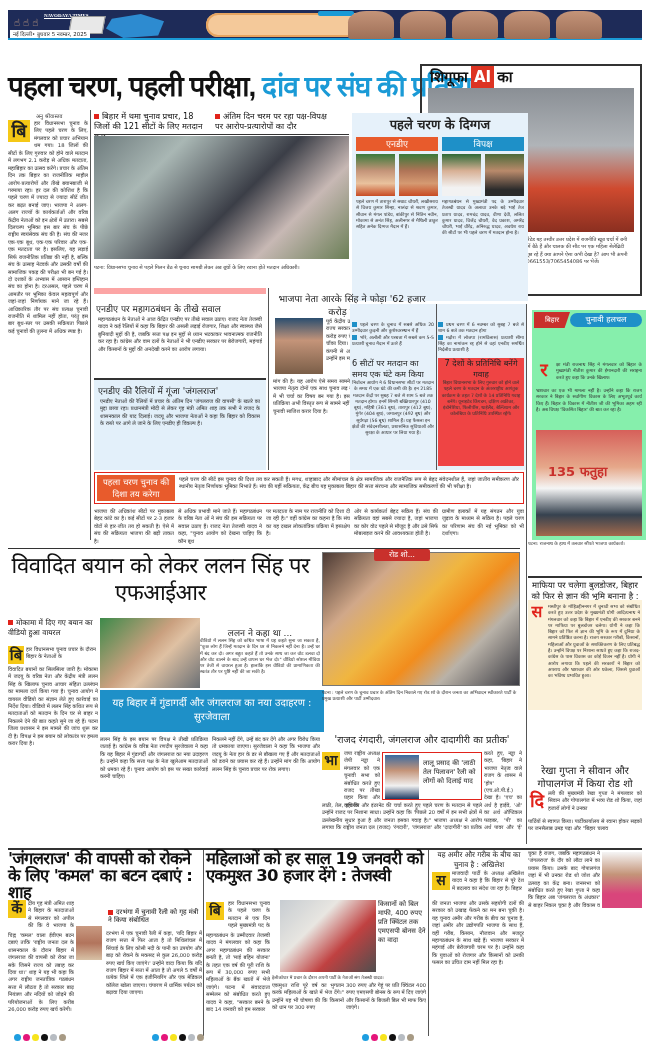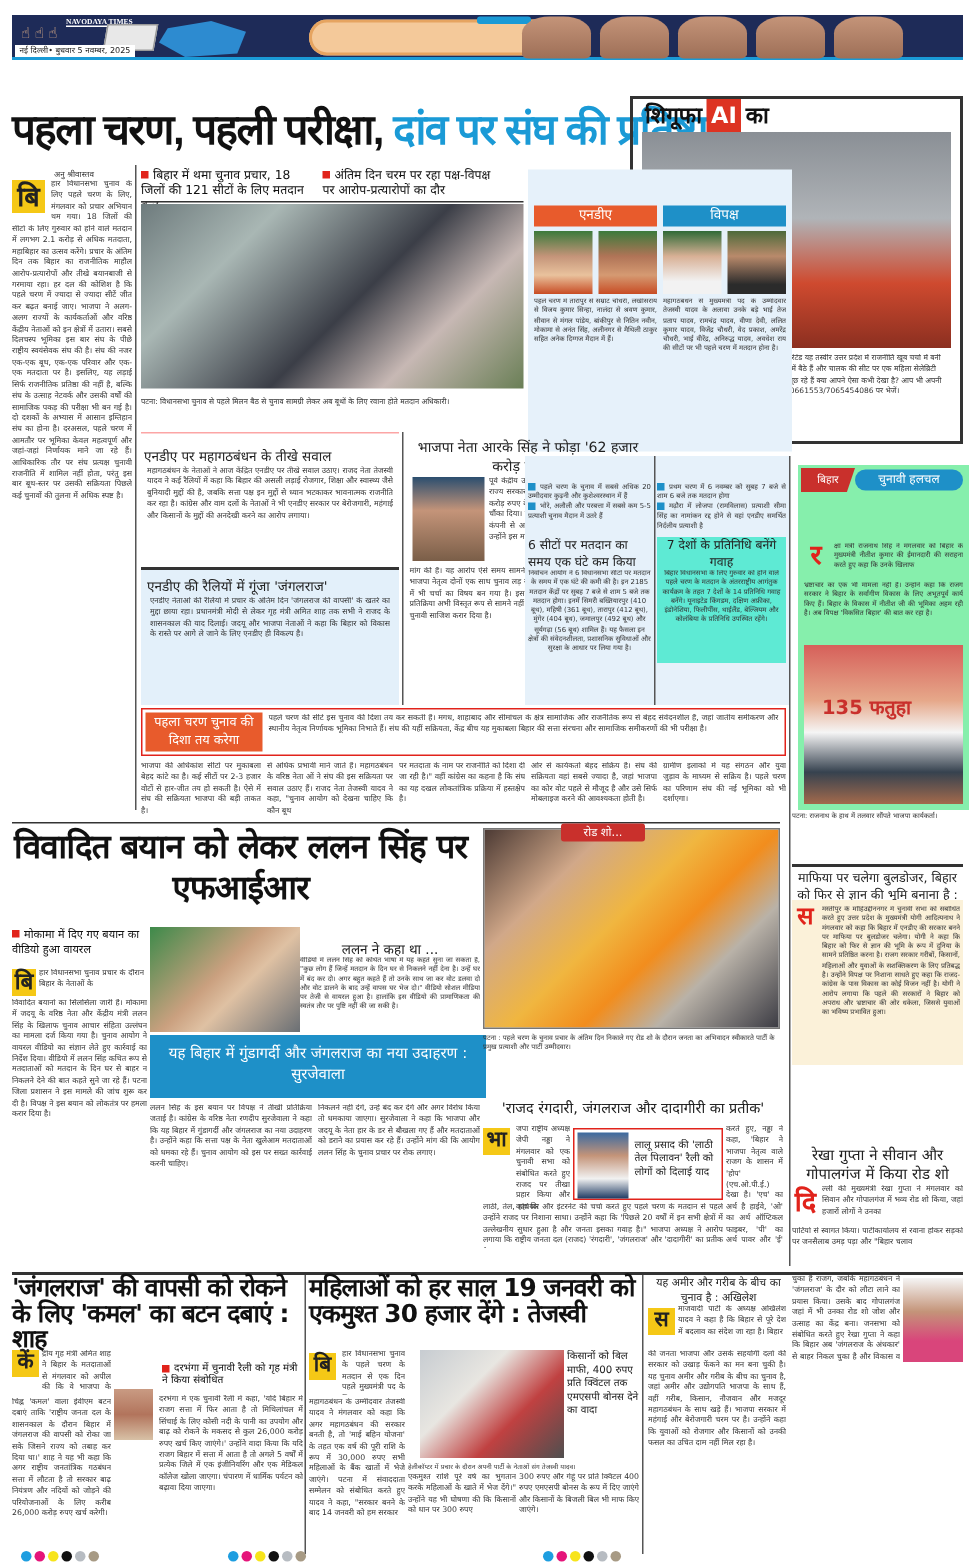--- a/index.html
+++ b/index.html
@@ -41,54 +41,54 @@
 #photo1{left:94px;top:136px;width:255px;height:123px;background:linear-gradient(135deg,#6e7b7d 0,#a9b7b4 25%,#3b3e47 55%,#c7b8b4 75%,#6a7f56 100%)}
 #cap1{left:94px;top:264px;width:320px;font-size:5px;color:#333;white-space:nowrap;overflow:hidden}
 #dig{left:352px;top:113px;width:176px;height:188px;background:#e6f1fa}
 #dig .t{left:0;top:2px;width:176px;text-align:center;font-size:13px;font-weight:bold;color:#222}
 #dig .nda{left:4px;top:24px;width:82px;height:14px;background:#e85b2c;color:#fff;text-align:center;font-size:9px;line-height:14px}
 #dig .vip{left:90px;top:24px;width:82px;height:14px;background:#1e90c8;color:#fff;text-align:center;font-size:9px;line-height:14px}
 .por{position:absolute;width:39px;height:42px;background:linear-gradient(#3b7a3b,#c49479 40%,#e9c29d 70%,#c84c24)}
 #dig .txtA{left:4px;top:86px;width:82px;height:98px;font-size:4.6px;line-height:6.3px}
 #dig .txtB{left:90px;top:86px;width:82px;height:98px;font-size:4.6px;line-height:6.3px}
 
-#box-attack{left:94px;top:288px;width:172px;height:85px;border-top:1px solid #fca5a5}
+#box-attack{left:94px;top:288px;width:172px;height:85px;border-top:6px solid #fca5a5}
 #box-attack .h{left:2px;top:8px;font-size:9px;color:#222}
 #box-attack .txt{left:4px;top:22px;width:164px;height:58px}
 #box-jungle{left:94px;top:378px;width:172px;height:92px;background:#e3f0fa;border-top:2px solid #333}
 #box-jungle .h{left:4px;top:4px;font-size:9px;color:#222}
 #box-jungle .txt{left:6px;top:18px;width:160px;height:70px}
 #rk-h{left:273px;top:292px;width:158px;text-align:center;font-size:9.4px;line-height:13px;color:#222}
 #rk-photo{left:275px;top:318px;width:48px;height:56px;background:linear-gradient(#2b4e6f,#c49479 40%,#7a5e48)}
 #rk-txt2{left:326px;top:318px;width:104px;height:60px}
 #rk-txt3{left:273px;top:378px;width:158px;height:92px}
 
 #bul1{left:352px;top:322px;width:82px;height:32px;font-size:4.6px;line-height:6.3px}
 #bul2{left:438px;top:322px;width:86px;height:32px;font-size:4.6px;line-height:6.3px}
 #box6{left:352px;top:358px;width:82px;height:108px}
 #box6 .h{font-size:8.2px;line-height:11px;text-align:left;color:#222}
-#box7{left:438px;top:358px;width:86px;height:84px;background:#5eead4}
+#box7{left:438px;top:358px;width:86px;height:108px;background:#ef4444}
 #box7 .h{font-size:8.2px;line-height:11px;text-align:center;color:#222}
 
 #dir{left:94px;top:472px;width:430px;height:32px;border:1px solid #e1231b}
 #dir .lbl{left:2px;top:2px;width:78px;height:26px;background:#e85b2c;color:#fff;font-size:8.5px;line-height:12px;text-align:center;padding-top:1px}
 #dir .txt{left:84px;top:3px;width:340px;height:26px}
 
 #bh{left:532px;top:310px;width:114px;height:230px;background:#86efac}
 #bh .badge{left:2px;top:2px;width:110px;height:16px}
 #bh .b1{left:0;top:0;width:36px;height:16px;background:#c9302c;color:#fff;font-size:7px;line-height:16px;text-align:center;clip-path:polygon(0 0,100% 0,85% 100%,0 100%)}
 #bh .b2{left:36px;top:1px;width:72px;height:14px;background:#1e90c8;color:#fff;font-size:8px;line-height:14px;text-align:center;border-radius:7px}
 #bh .h{left:4px;top:24px;width:106px;text-align:center;font-size:9.4px;line-height:13px;color:#222}
 #bh .dc{left:4px;top:52px;width:16px;height:16px;background:none;color:#e1231b;font-size:18px;line-height:16px}
 #bh .txt1{left:24px;top:52px;width:86px;height:24px;font-size:4.6px;line-height:6.3px}
 #bh .txt2{left:4px;top:78px;width:106px;height:40px;font-size:4.6px;line-height:6.3px}
 #bh .photo{left:4px;top:120px;width:106px;height:106px;background:linear-gradient(180deg,#d6605a 0,#e6a88a 35%,#f5f5f5 55%,#36424f 80%,#a36a4c 100%)}
 #bh-cap{left:528px;top:540px;width:114px;font-size:4.6px;color:#333}
 
-#lalan-h{left:8px;top:552px;width:305px;font-size:22px;line-height:27px;font-weight:bold;text-align:center;letter-spacing:-0.5px}
+#lalan-h{left:8px;top:552px;width:305px;font-size:22px;line-height:27px;font-weight:normal;text-align:center;letter-spacing:-0.5px}
 #lalan-sub{left:8px;top:618px;width:90px;font-size:7.4px;line-height:10px}
 #lalan-dc{left:8px;top:646px;width:16px;height:18px;font-size:15px;line-height:18px}
 #lalan-txt1{left:26px;top:646px;width:70px;height:20px}
 #lalan-txt2{left:8px;top:666px;width:90px;height:180px}
 #lalan-photo{left:100px;top:618px;width:100px;height:70px;background:linear-gradient(135deg,#3d8a4a,#caa07f 45%,#dfc1a3 60%,#6a6f74)}
 #lalan-said{left:200px;top:626px;width:120px;text-align:center;font-size:9px;color:#222}
 #lalan-said-txt{left:200px;top:638px;width:120px;height:52px;font-size:4.6px;line-height:6.3px}
 #surj{left:100px;top:690px;width:224px;height:42px;background:#1e90c8;color:#fff;text-align:center;font-size:10px;line-height:14px;padding-top:6px}
 #lalan-txt3{left:100px;top:736px;width:108px;height:108px}
 #lalan-txt4{left:212px;top:736px;width:108px;height:108px}
@@ -175,20 +175,21 @@
 <div id="lead-txt2" class="abs txt">सीटों के लिए गुरुवार को होने वाले मतदान में लगभग 2.1 करोड़ से अधिक मतदाता, महाबिहार का उत्सव करेंगे। प्रचार के अंतिम दिन तक बिहार का राजनीतिक माहौल आरोप-प्रत्यारोपों और तीखे बयानबाजी से गरमाया रहा। हर दल की कोशिश है कि पहले चरण में ज्यादा से ज्यादा सीटें जीत कर बढ़त बनाई जाए। भाजपा ने अलग-अलग राज्यों के कार्यकर्ताओं और वरिष्ठ केंद्रीय नेताओं को इन क्षेत्रों में उतारा। सबसे दिलचस्प भूमिका इस बार संघ के पीछे राष्ट्रीय स्वयंसेवक संघ की है। संघ की नजर एक-एक बूथ, एक-एक परिवार और एक-एक मतदाता पर है। इसलिए, यह लड़ाई सिर्फ राजनीतिक प्रतिष्ठा की नहीं है, बल्कि संघ के उत्साह नेटवर्क और उसकी वर्षों की सामाजिक पकड़ की परीक्षा भी बन गई है। दो दशकों के अभ्यास में आसान इम्तिहान संघ का होना है। दरअसल, पहले चरण में आमतौर पर भूमिका केवल महत्वपूर्ण और जहां-जहां निर्णायक माने जा रहे हैं। आधिकारिक तौर पर संघ प्रत्यक्ष चुनावी राजनीति में शामिल नहीं होता, परंतु इस बार बूथ-स्तर पर उसकी सक्रियता पिछले कई चुनावों की तुलना में अधिक स्पष्ट है।</div>
 <div class="col-rule" style="left:90px;top:110px;height:430px"></div>
 
 <div id="sub1" class="abs sub"><span class="sq"></span><span>बिहार में थमा चुनाव प्रचार, 18 जिलों की 121 सीटों के लिए मतदान कल</span></div>
 <div id="sub2" class="abs sub"><span class="sq"></span><span>अंतिम दिन चरम पर रहा पक्ष-विपक्ष पर आरोप-प्रत्यारोपों का दौर</span></div>
 <div class="hrule" style="left:94px;top:134px;width:255px"></div>
 <div id="photo1" class="abs"></div>
 <div id="cap1" class="abs">पटना: विधानसभा चुनाव से पहले मिलन बैठ से चुनाव सामग्री लेकर अब बूथों के लिए रवाना होते मतदान अधिकारी।</div>
 
 <div id="dig" class="abs">
+  <div class="abs t">पहले चरण के दिग्गज</div>
   <div class="abs nda">एनडीए</div>
   <div class="abs vip">विपक्ष</div>
   <div class="por" style="left:4px;top:41px"></div>
   <div class="por" style="left:47px;top:41px;background:linear-gradient(#3b7a3b,#b07457 40%,#d59a72 70%,#c84c24)"></div>
   <div class="por" style="left:90px;top:41px;background:linear-gradient(#2f6a37,#d8b095 40%,#f2f2f2 80%)"></div>
   <div class="por" style="left:133px;top:41px;background:linear-gradient(#4d6a3a,#b98a6b 40%,#2b2b2b 85%)"></div>
   <div class="abs txt txtA">पहले चरण में तारापुर से सम्राट चौधरी, लखीसराय से विजय कुमार सिन्हा, नालंदा से श्रवण कुमार, सीवान से मंगल पांडेय, बांकीपुर से नितिन नवीन, मोकामा से अनंत सिंह, अलीनगर से मैथिली ठाकुर सहित अनेक दिग्गज मैदान में हैं।</div>
   <div class="abs txt txtB">महागठबंधन से मुख्यमंत्री पद के उम्मीदवार तेजस्वी यादव के अलावा उनके बड़े भाई तेज प्रताप यादव, रामचंद्र यादव, वीणा देवी, ललित कुमार यादव, विजेंद्र चौधरी, वेद प्रकाश, अमरेंद्र चौधरी, भाई वीरेंद्र, अनिरुद्ध यादव, अवधेश राय की सीटों पर भी पहले चरण में मतदान होना है।</div>
 </div>
 

